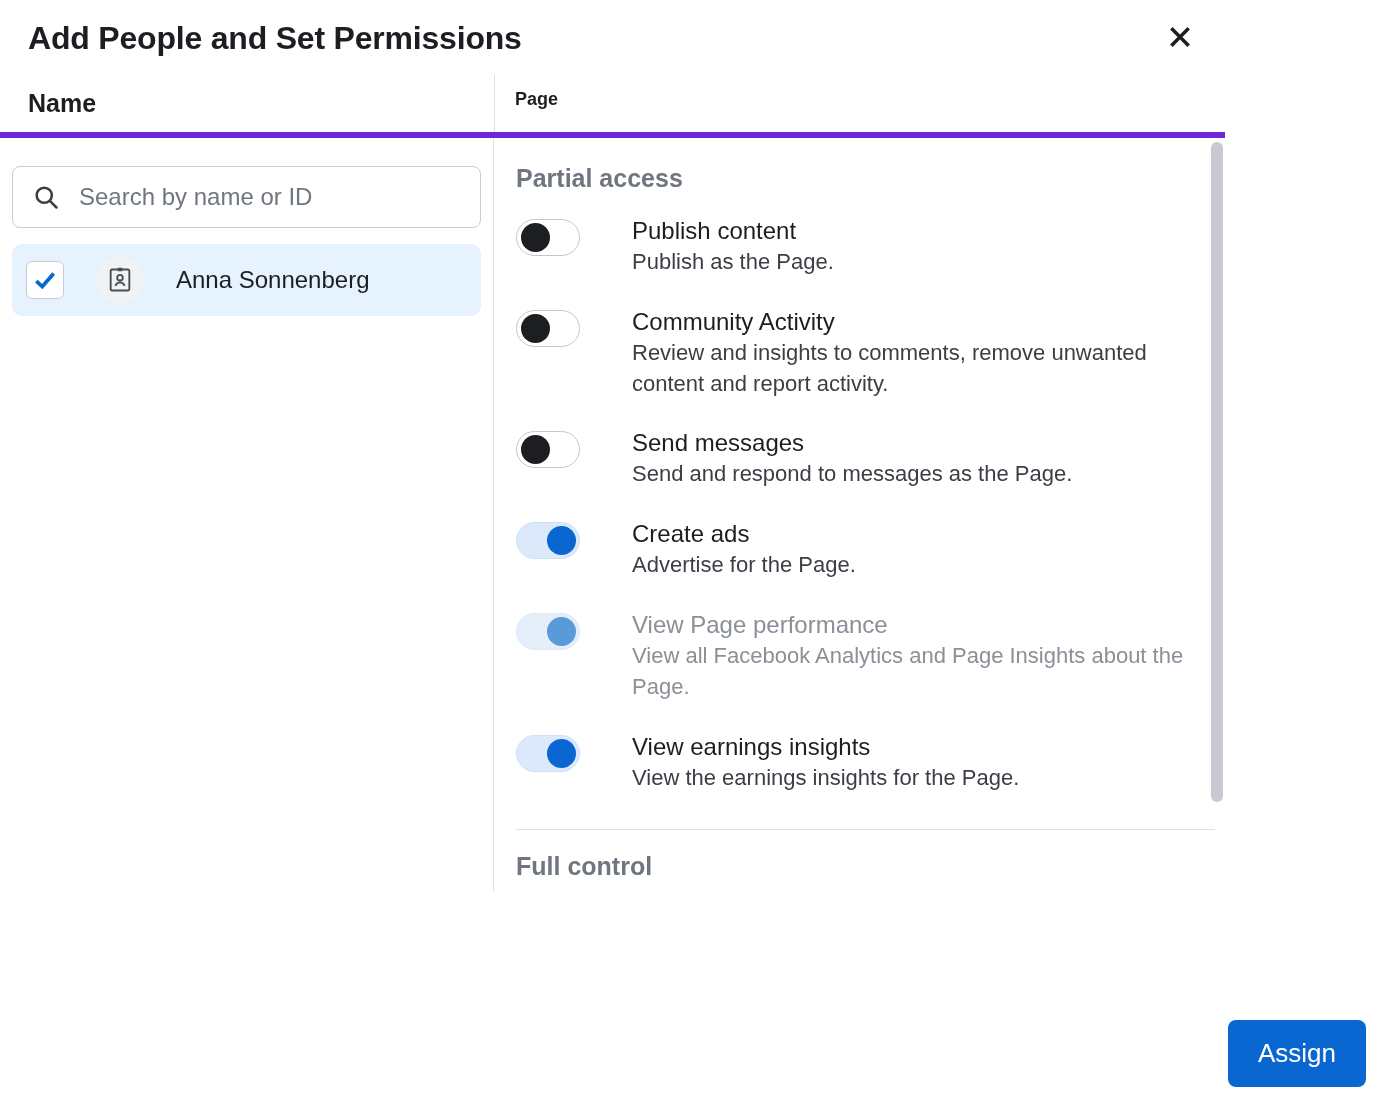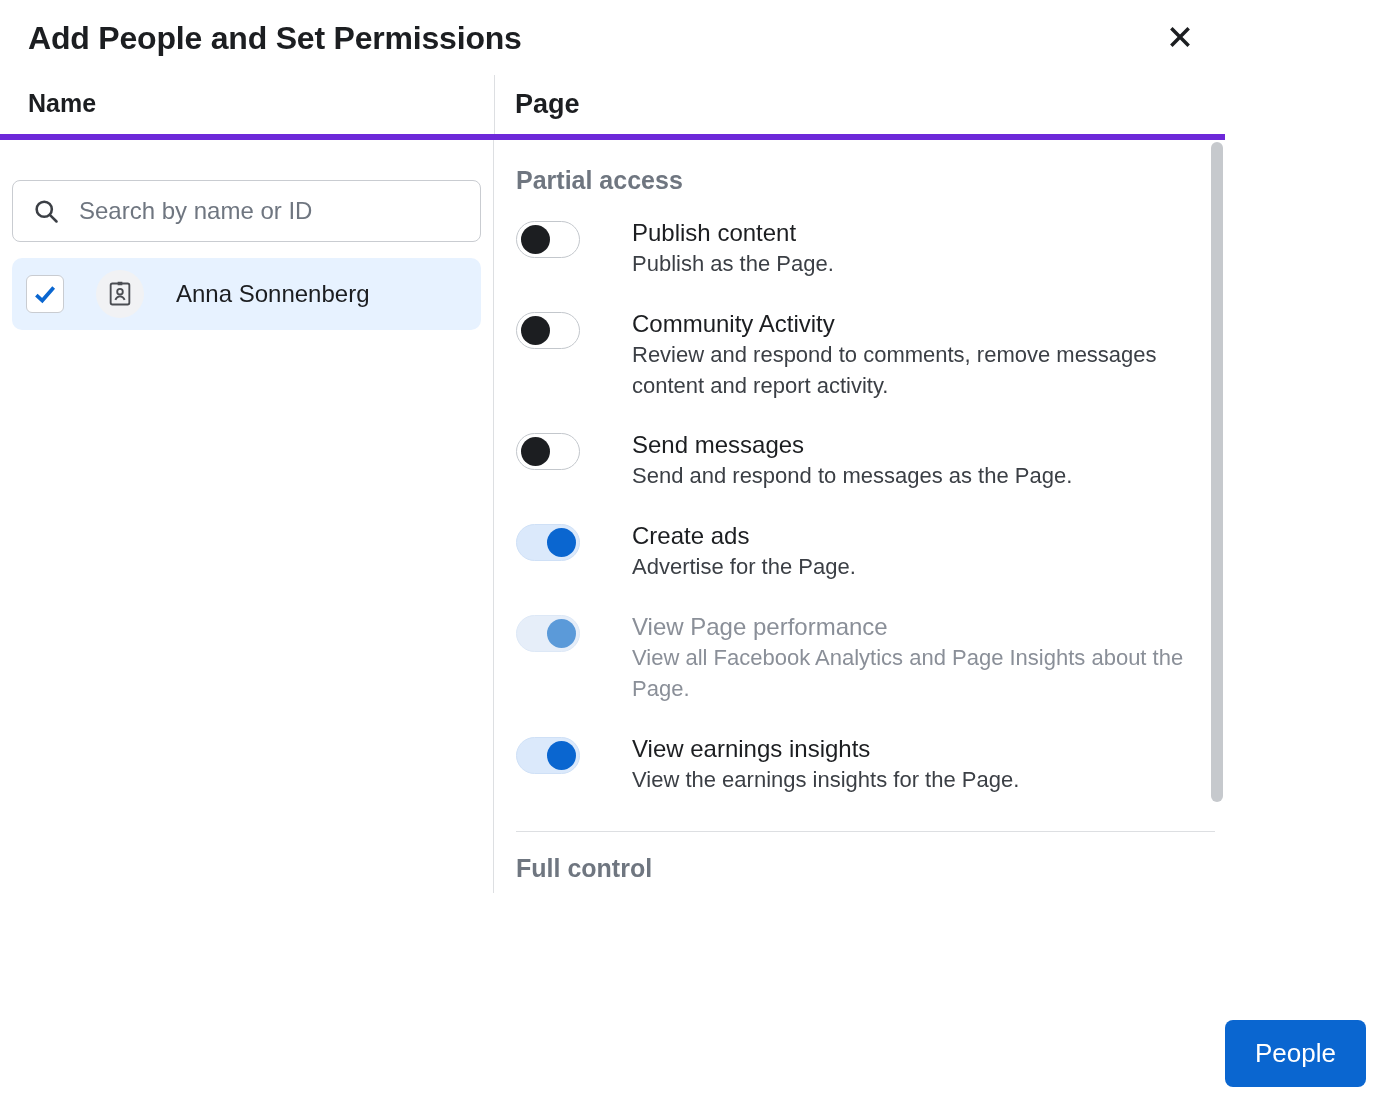--- a/index.html
+++ b/index.html
@@ -45,37 +45,37 @@
   .subhead-left {
     width: 494px;
     padding: 14px 0 14px 28px;
     font-size: 25px;
     font-weight: 700;
     color: #1c1e21;
   }
   .subhead-right {
     flex: 1;
     padding: 14px 0 14px 20px;
-    font-size: 27px;
+    font-size: 18px;
     font-weight: 700;
     color: #1c1e21;
     border-left: 1px solid #dddfe2;
   }
   .body {
     display: flex;
     height: calc(100% - 76px - 56px);
   }
   .left {
     width: 494px;
     padding: 28px 12px 0 12px;
     border-right: 1px solid #dddfe2;
   }
   .search-wrap {
     position: relative;
-    margin: 12px 0 16px 0;
+    margin: 0 0 16px 0;
   }
   .search-input {
     width: 100%;
     height: 62px;
     border: 1px solid #c9ccd1;
     border-radius: 8px;
     font-size: 24px;
     color: #1c1e21;
     padding: 0 0 0 66px;
     background: #fff;
@@ -263,21 +263,21 @@
           <div class="perm-desc">Publish as the Page.</div>
         </div>
       </div>
 
       <div class="perm">
         <div class="toggle">
             <div class="knob"></div>
           </div>
         <div class="perm-text">
           <div class="perm-title">Community Activity</div>
-          <div class="perm-desc">Review and respond to comments, remove messages content and report activity.</div>
+          <div class="perm-desc">Review and insights to comments, remove unwanted content and report activity.</div>
         </div>
       </div>
 
       <div class="perm">
         <div class="toggle">
             <div class="knob"></div>
           </div>
         <div class="perm-text">
           <div class="perm-title">Send messages</div>
           <div class="perm-desc">Send and respond to messages as the Page.</div>
@@ -317,13 +317,13 @@
       <hr class="divider">
 
       <div class="section-title">Full control</div>
 
     </div>
   </div>
 
   <div class="scroll-indicator"></div>
 </div>
 
-<button class="assign-btn">People</button>
+<button class="assign-btn">Assign</button>
 
 </body></html>

